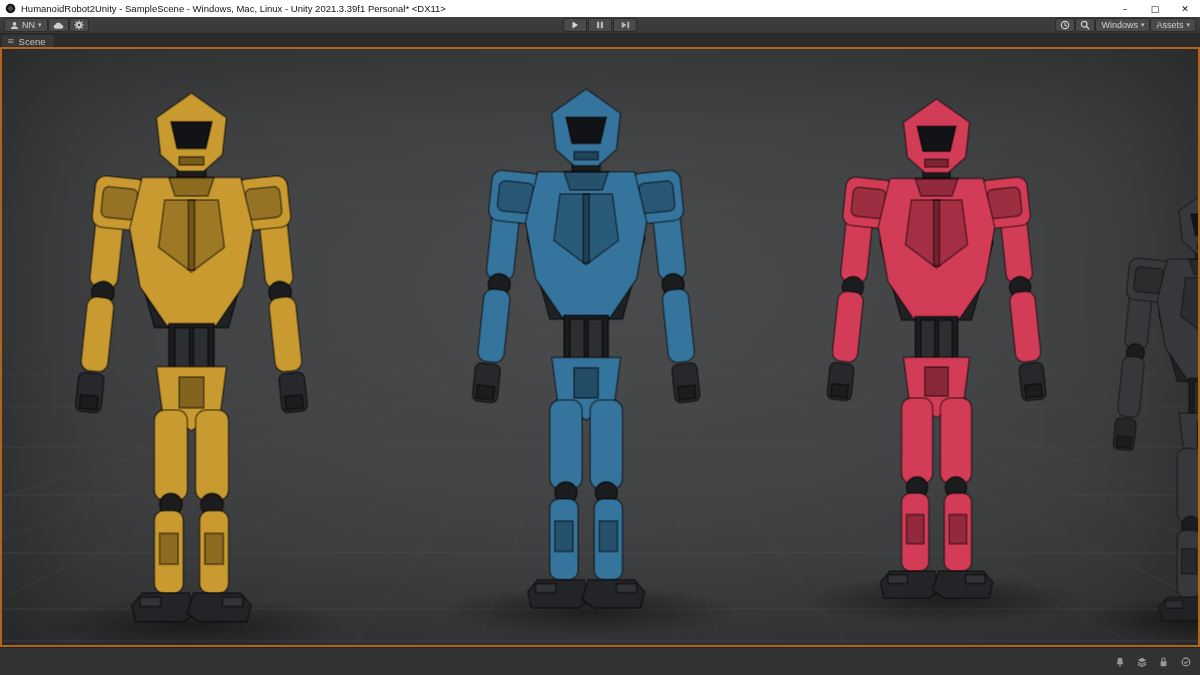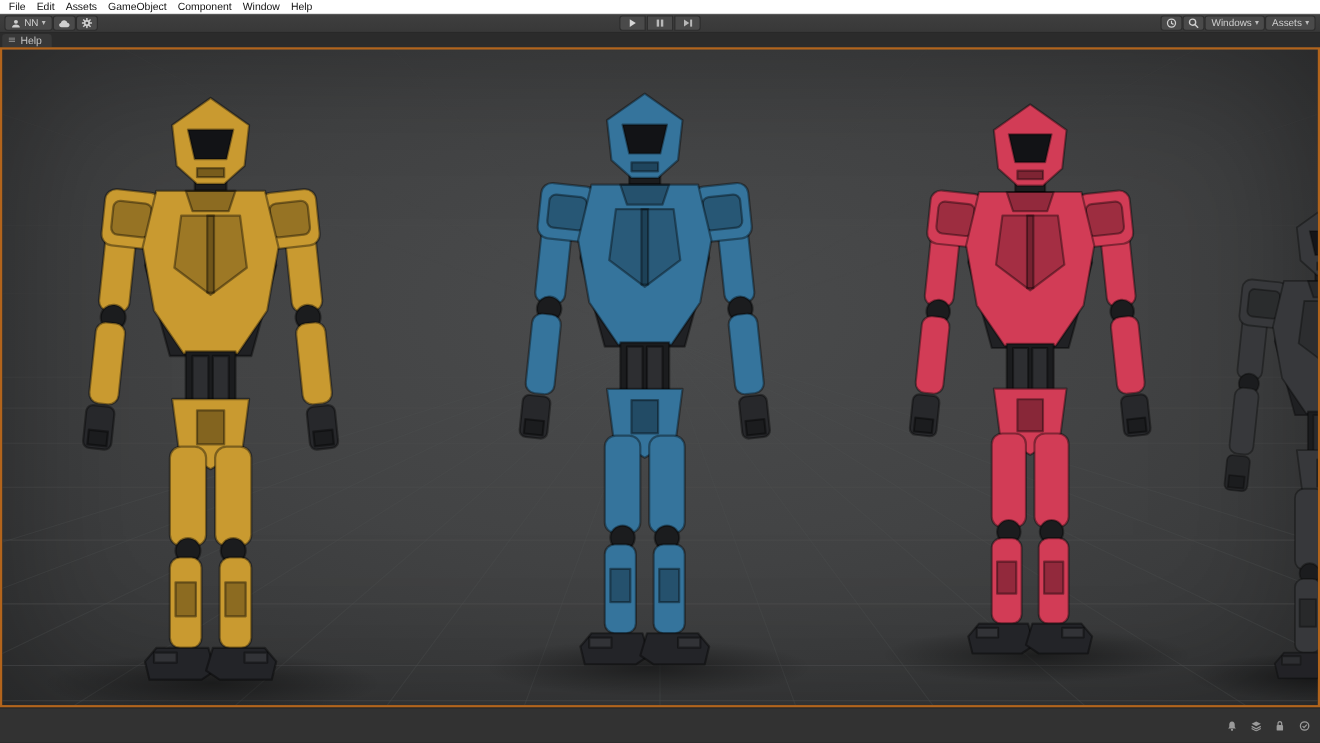--- a/index.html
+++ b/index.html
@@ -91,30 +91,35 @@
       <use href="#rb-leg" transform="translate(240 0) scale(-1 1)"></use>
       <polygon points="120,2 154,26 150,62 132,78 108,78 90,62 86,26"></polygon>
       <polygon points="100,30 140,30 134,56 106,56" fill="#121316"></polygon>
       <rect x="108" y="64" width="24" height="8" fill="rgba(0,0,0,0.4)"></rect>
     </g>
   </defs>
 </svg>
 
 <div class="app">
 
-
-  <div class="menubar">
-    <span class="menu-item">File</span>
-    <span class="menu-item">Edit</span>
-    <span class="menu-item">Assets</span>
-    <span class="menu-item">GameObject</span>
-    <span class="menu-item">Component</span>
-    <span class="menu-item">Window</span>
-    <span class="menu-item">Help</span>
-  </div>
+  <div class="titlebar">
+    <span class="ulogo">
+      <svg width="11" height="11" viewBox="0 0 12 12">
+          <circle cx="6" cy="6" r="5.2" fill="#111"></circle>
+          <path d="M6 2.2 L9.4 6 L6 9.8 L2.6 6 Z" fill="#fff" opacity="0.25"></path>
+        </svg>
+    </span>
+    <span class="title-text">HumanoidRobot2Unity - SampleScene - Windows, Mac, Linux - Unity 2021.3.39f1 Personal* &lt;DX11&gt;</span>
+    <div class="wincontrols">
+      <button class="winbtn">–</button>
+      <button class="winbtn">□</button>
+      <button class="winbtn">✕</button>
+    </div>
+  </div>
+
 
   <div class="toolbar">
     <div class="tb-left">
       <button class="tb-btn">
         <span>
           <svg width="9" height="9" viewBox="0 0 10 10">
               <circle cx="5" cy="3.2" r="2" fill="#cfcfcf"></circle>
               <path d="M1 9 C1 6.6 3 5.8 5 5.8 C7 5.8 9 6.6 9 9 Z" fill="#cfcfcf"></path>
             </svg>
         </span>
@@ -180,21 +185,21 @@
       <button class="tb-btn">
         <span>Assets</span>
         <span class="arrow-glyph">▾</span>
       </button>
     </div>
   </div>
 
   <div class="tabbar">
     <div class="scene-tab">
       <span class="tab-menu-glyph">≡</span>
-      <span>Help</span>
+      <span>Scene</span>
     </div>
   </div>
 
   <div class="sceneview">
 
     <svg class="grid-svg" viewBox="0 0 1196 596" preserveAspectRatio="none">
       <g stroke="#4f5052" stroke-width="1">
 
         <line x1="0" y1="160" x2="1196" y2="160" stroke-opacity="0.07"></line>
         <line x1="0" y1="222" x2="1196" y2="222" stroke-opacity="0.1"></line>

